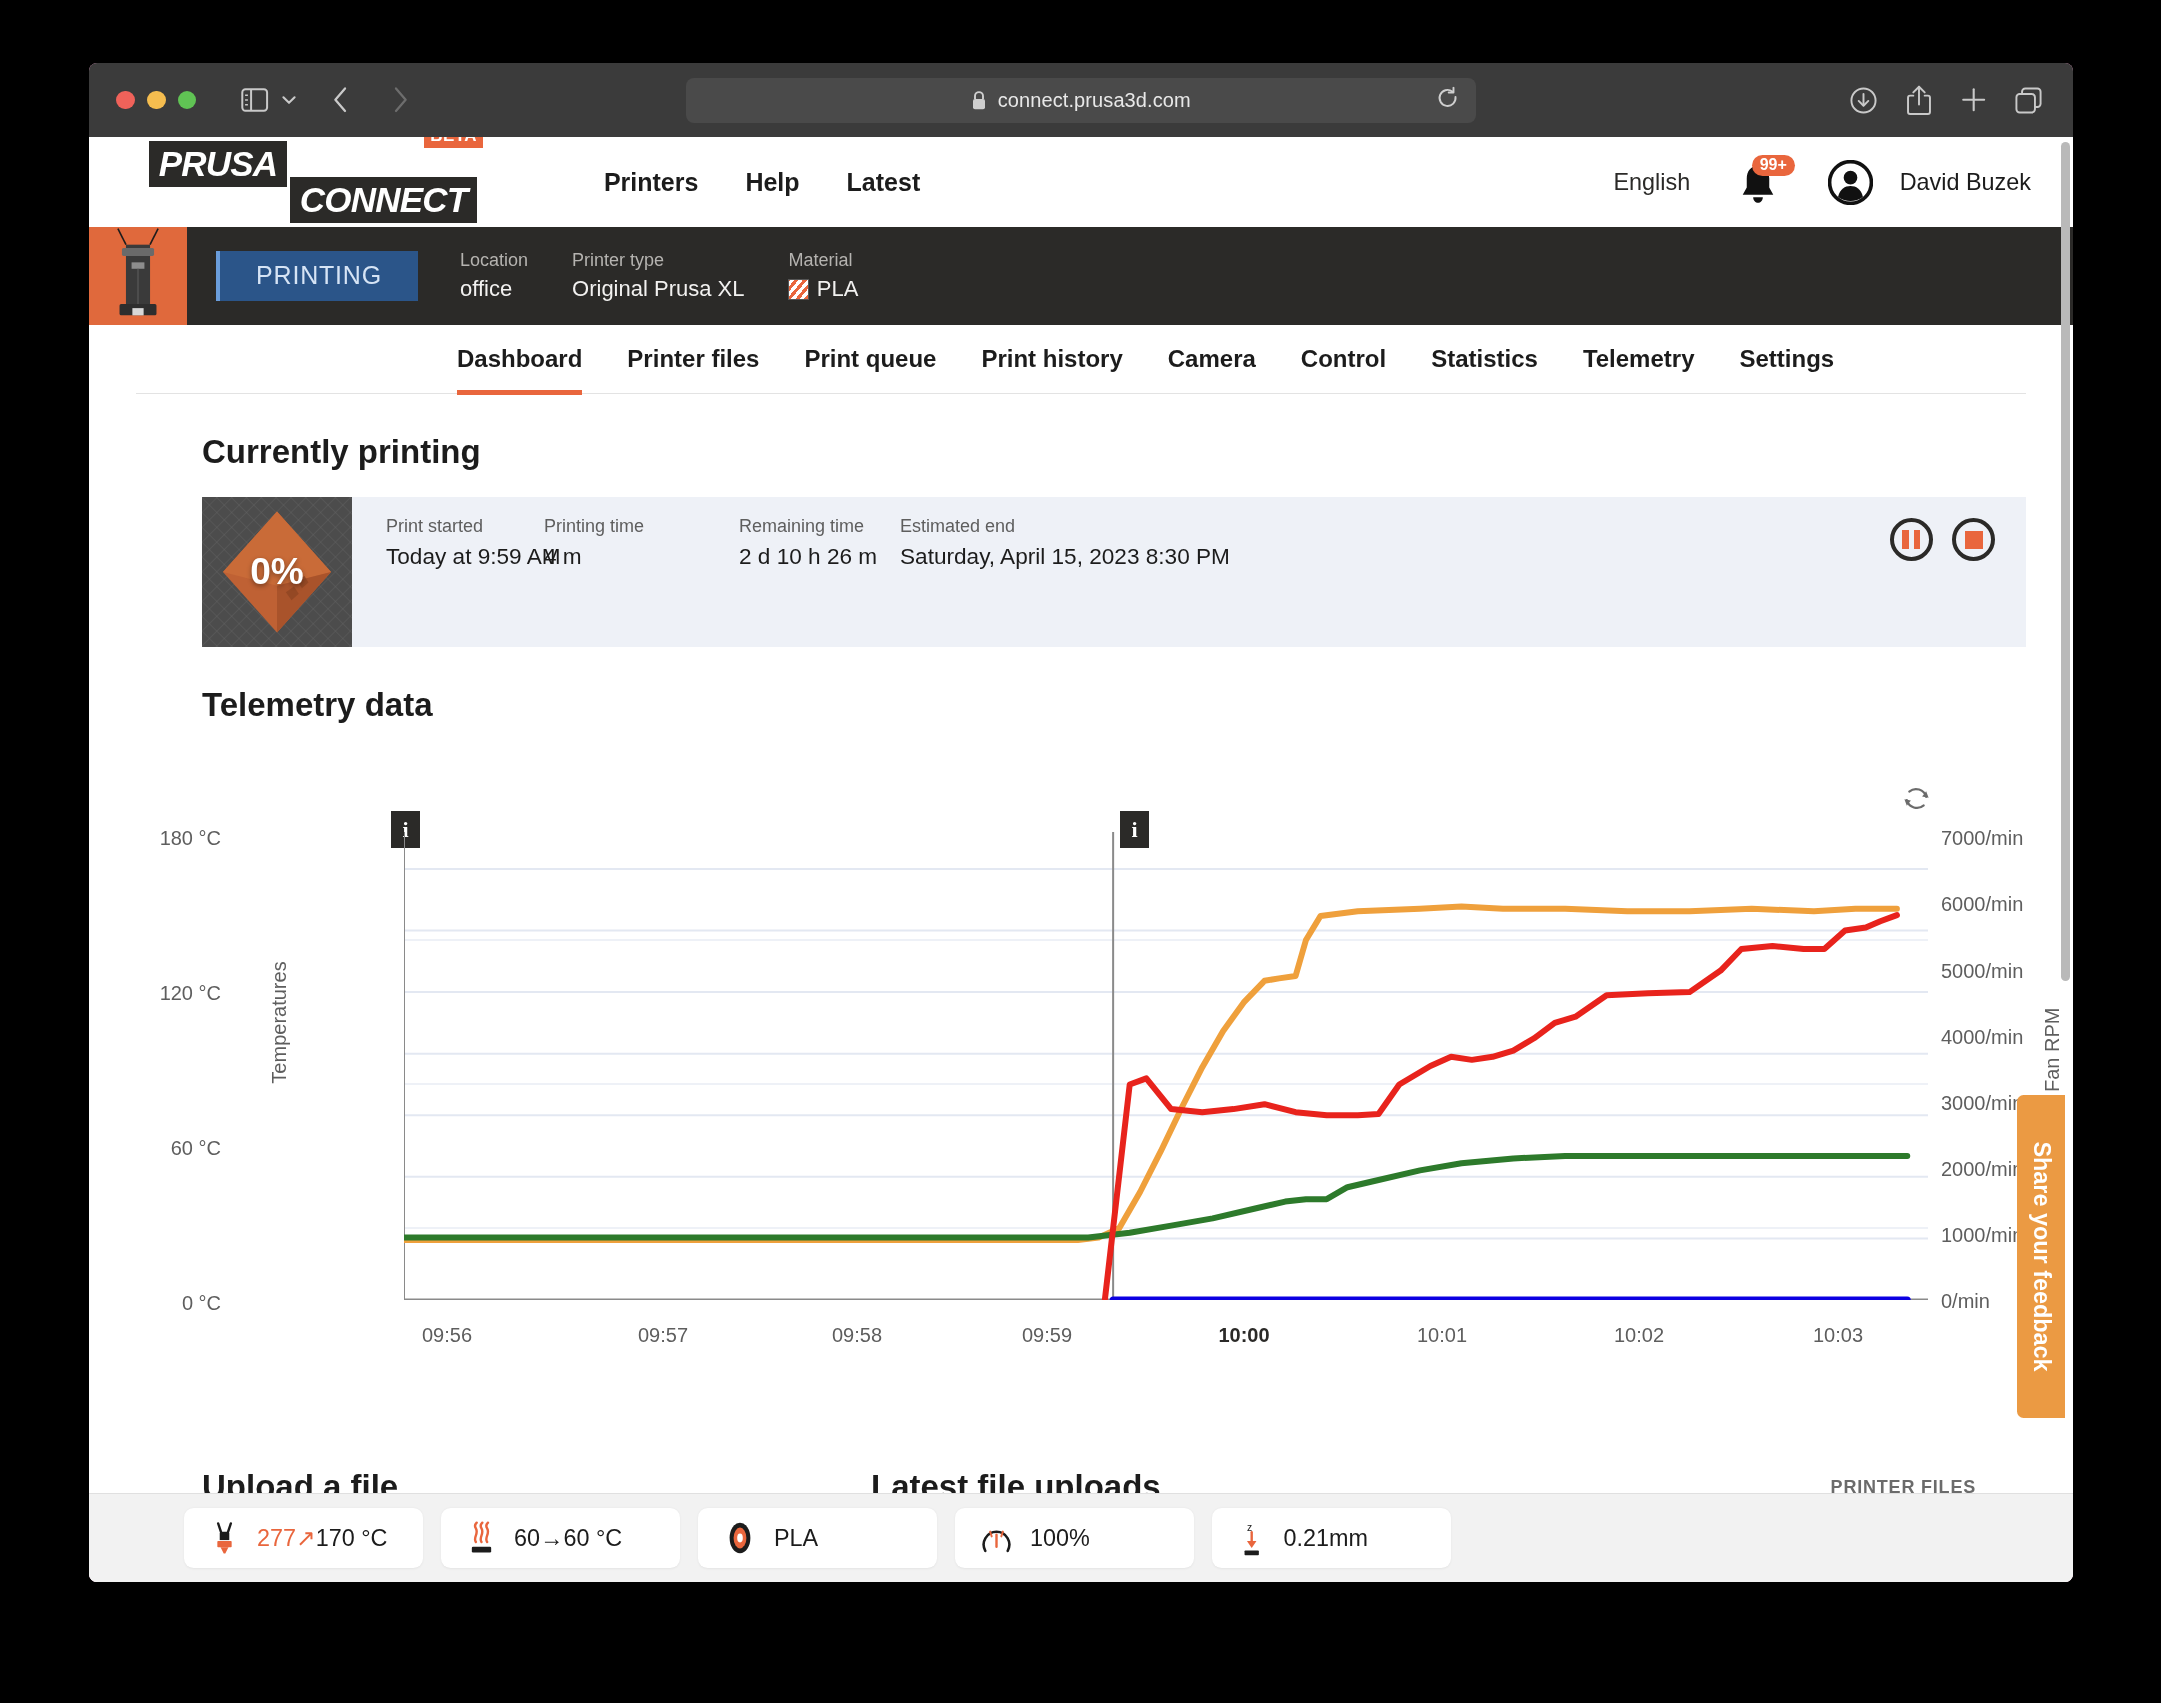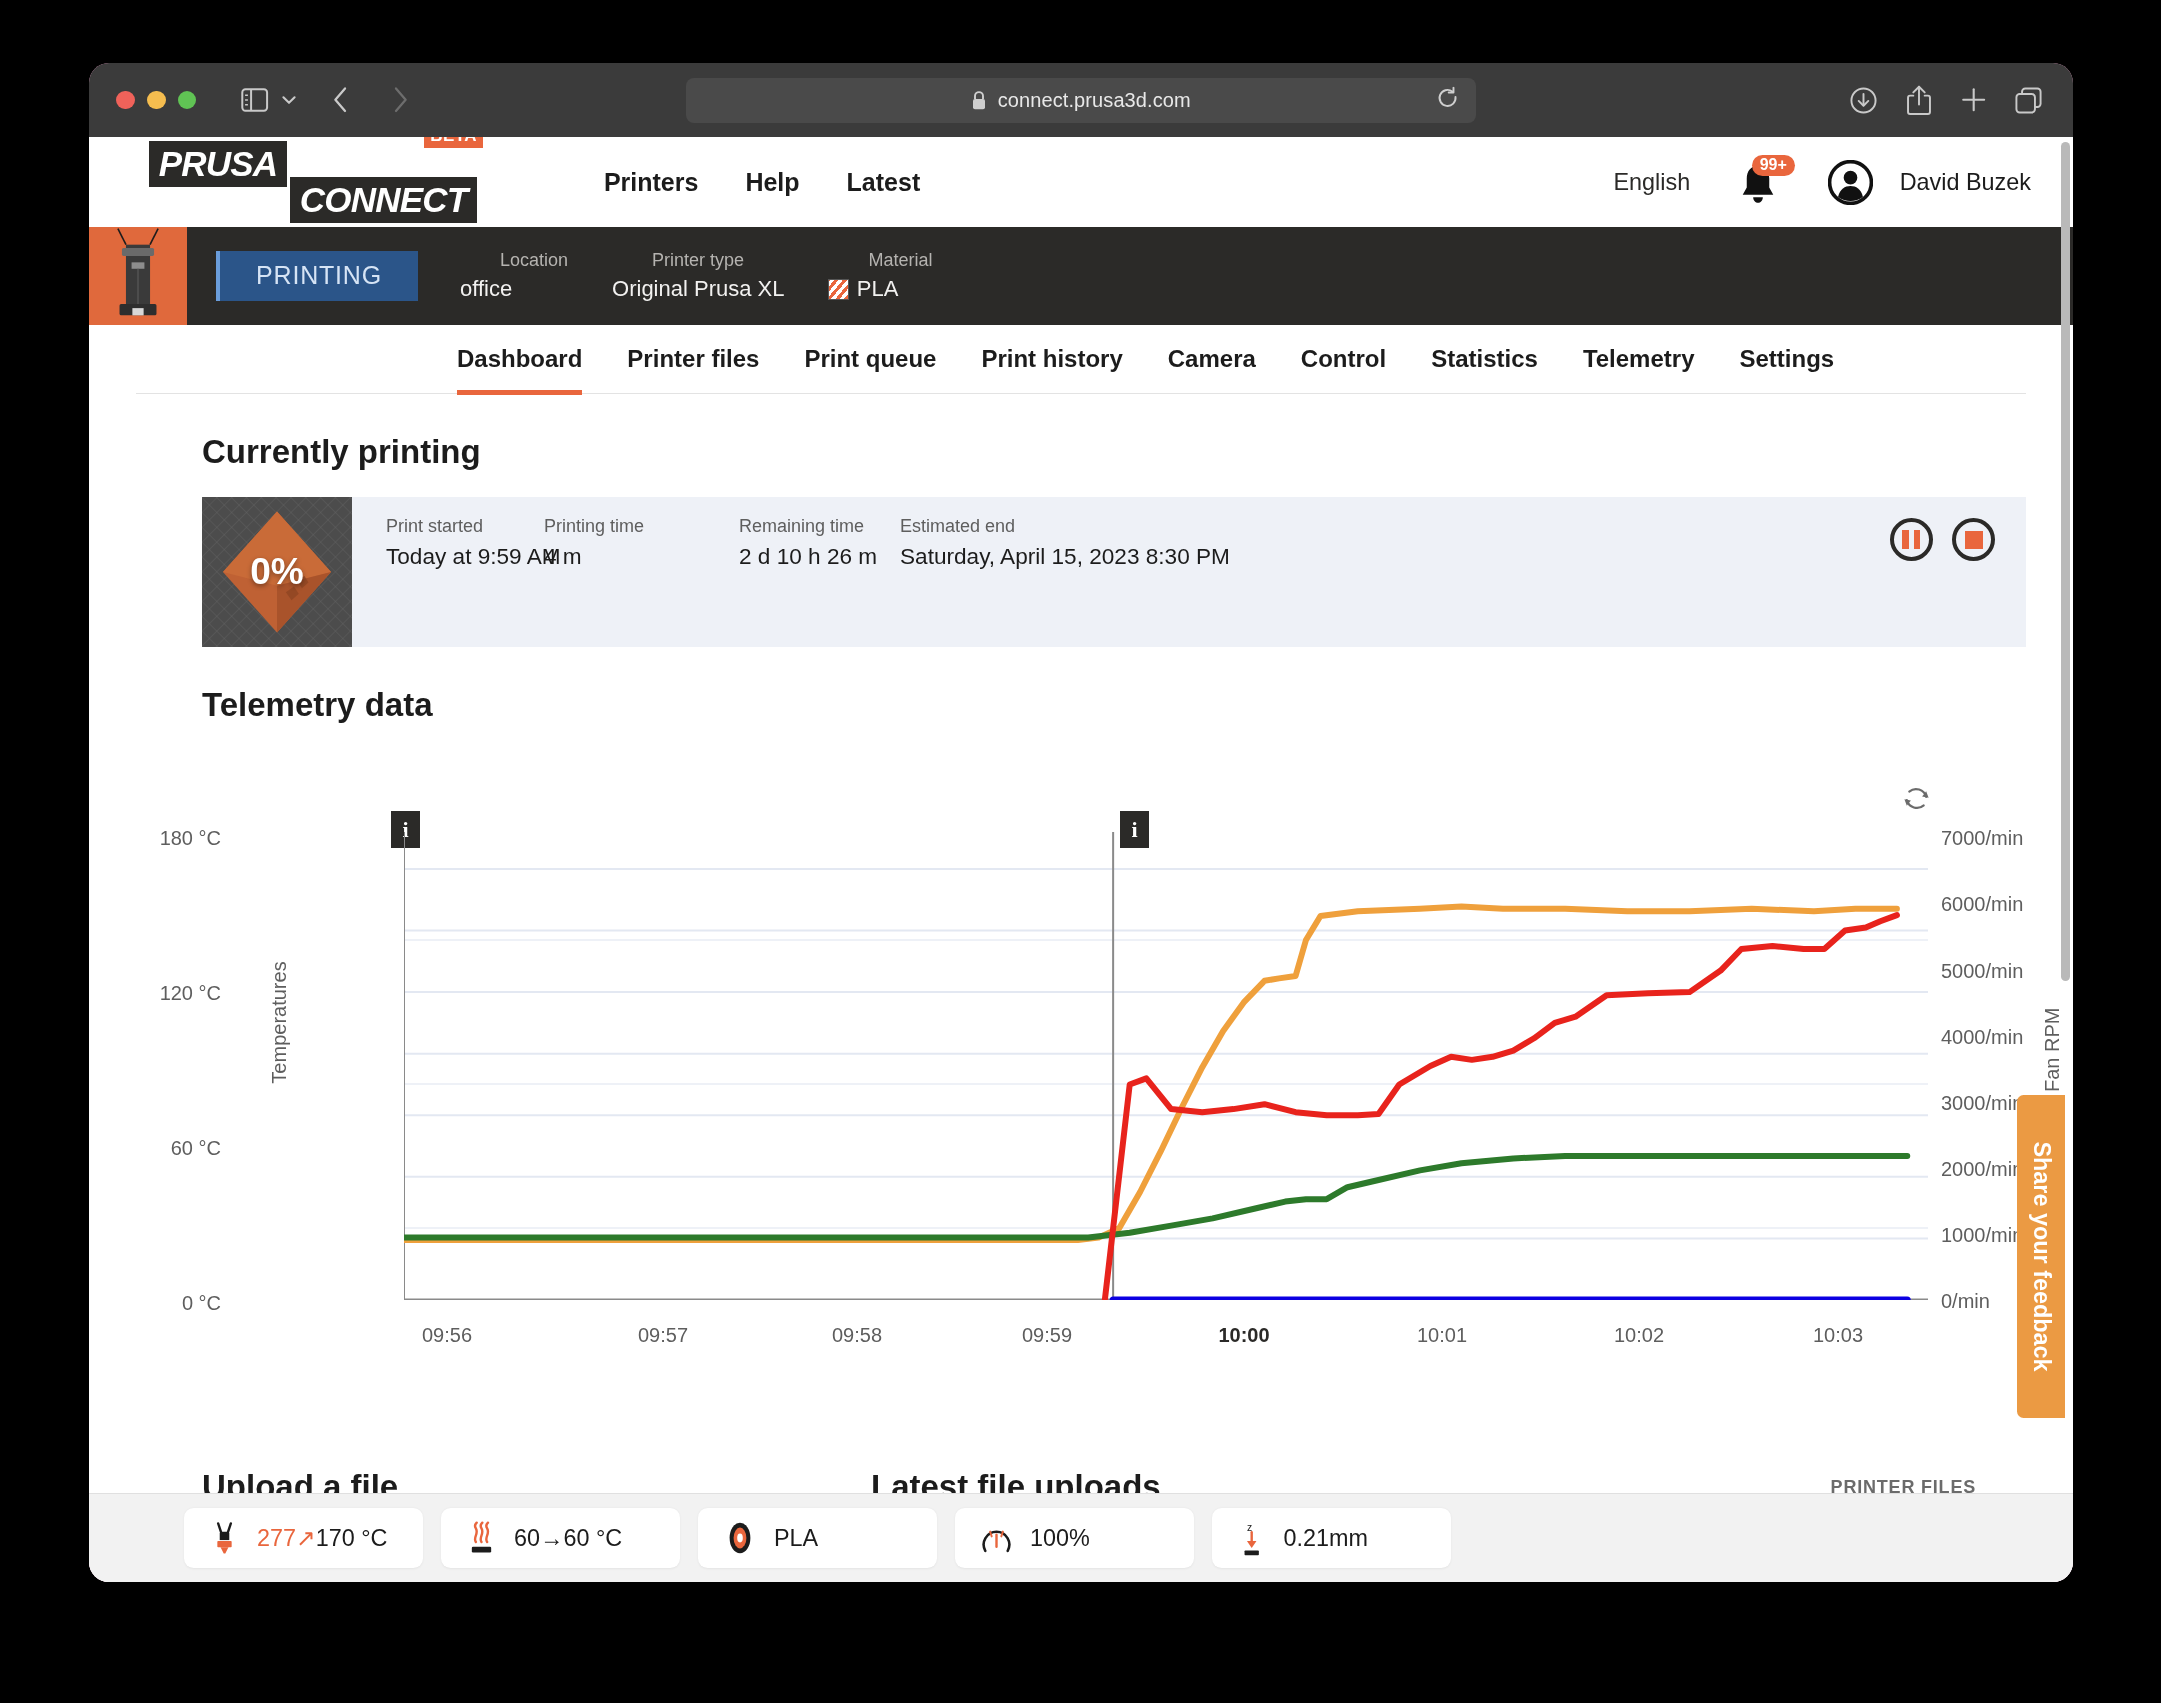--- a/index.html
+++ b/index.html
@@ -9,21 +9,21 @@
     font-family: "Liberation Sans", sans-serif;
     overflow: hidden;
   }
 
   
   #window {
     position: absolute;
     left: 89px; top: 63px;
     width: 1984px; height: 1519px;
     background: #f9a8d4;
-    border-radius: 20px;
+    border-radius: 8px;
     overflow: hidden;
     box-shadow: 0 16px 48px rgba(0,0,0,0.6);
   }
 
   
   #chrome {
     height: 74px;
     background: #3b3b3b;
     display: flex;
     align-items: center;
@@ -129,21 +129,21 @@
   #statebadge {
     align-self: center; margin-left: 29px;
     background: #2b5589; color: #d6e4f5;
     border-left: 4.8px solid #6a9ddb;
     font-size: 25px; letter-spacing: 0.8px;
     padding: 10.5px 24px 11.3px 24px;
     width: 202px; text-align: center;
   }
   .infocol { display: flex; flex-direction: column; justify-content: center; margin-left: 31px; }
   .infocol.loc { margin-left: 42px; }
-  .infolabel { color: #b5b3b0; font-size: 18px; margin-bottom: 5.6px; margin-left: 40px; }
+  .infolabel { color: #b5b3b0; font-size: 18px; margin-bottom: 5.6px; }
   .infoval { color: #f2f1f0; font-size: 22px; display: flex; align-items: center; gap: 7.3px; }
   #matswatch {
     width: 21px; height: 21px; background: #fff;
     border: 0.8px solid #555;
     background-image: repeating-linear-gradient(-50deg, #e9663d 0 3.2px, #fff 3.2px 6.5px);
     display: inline-block;
   }
 
   
   #tabs {

